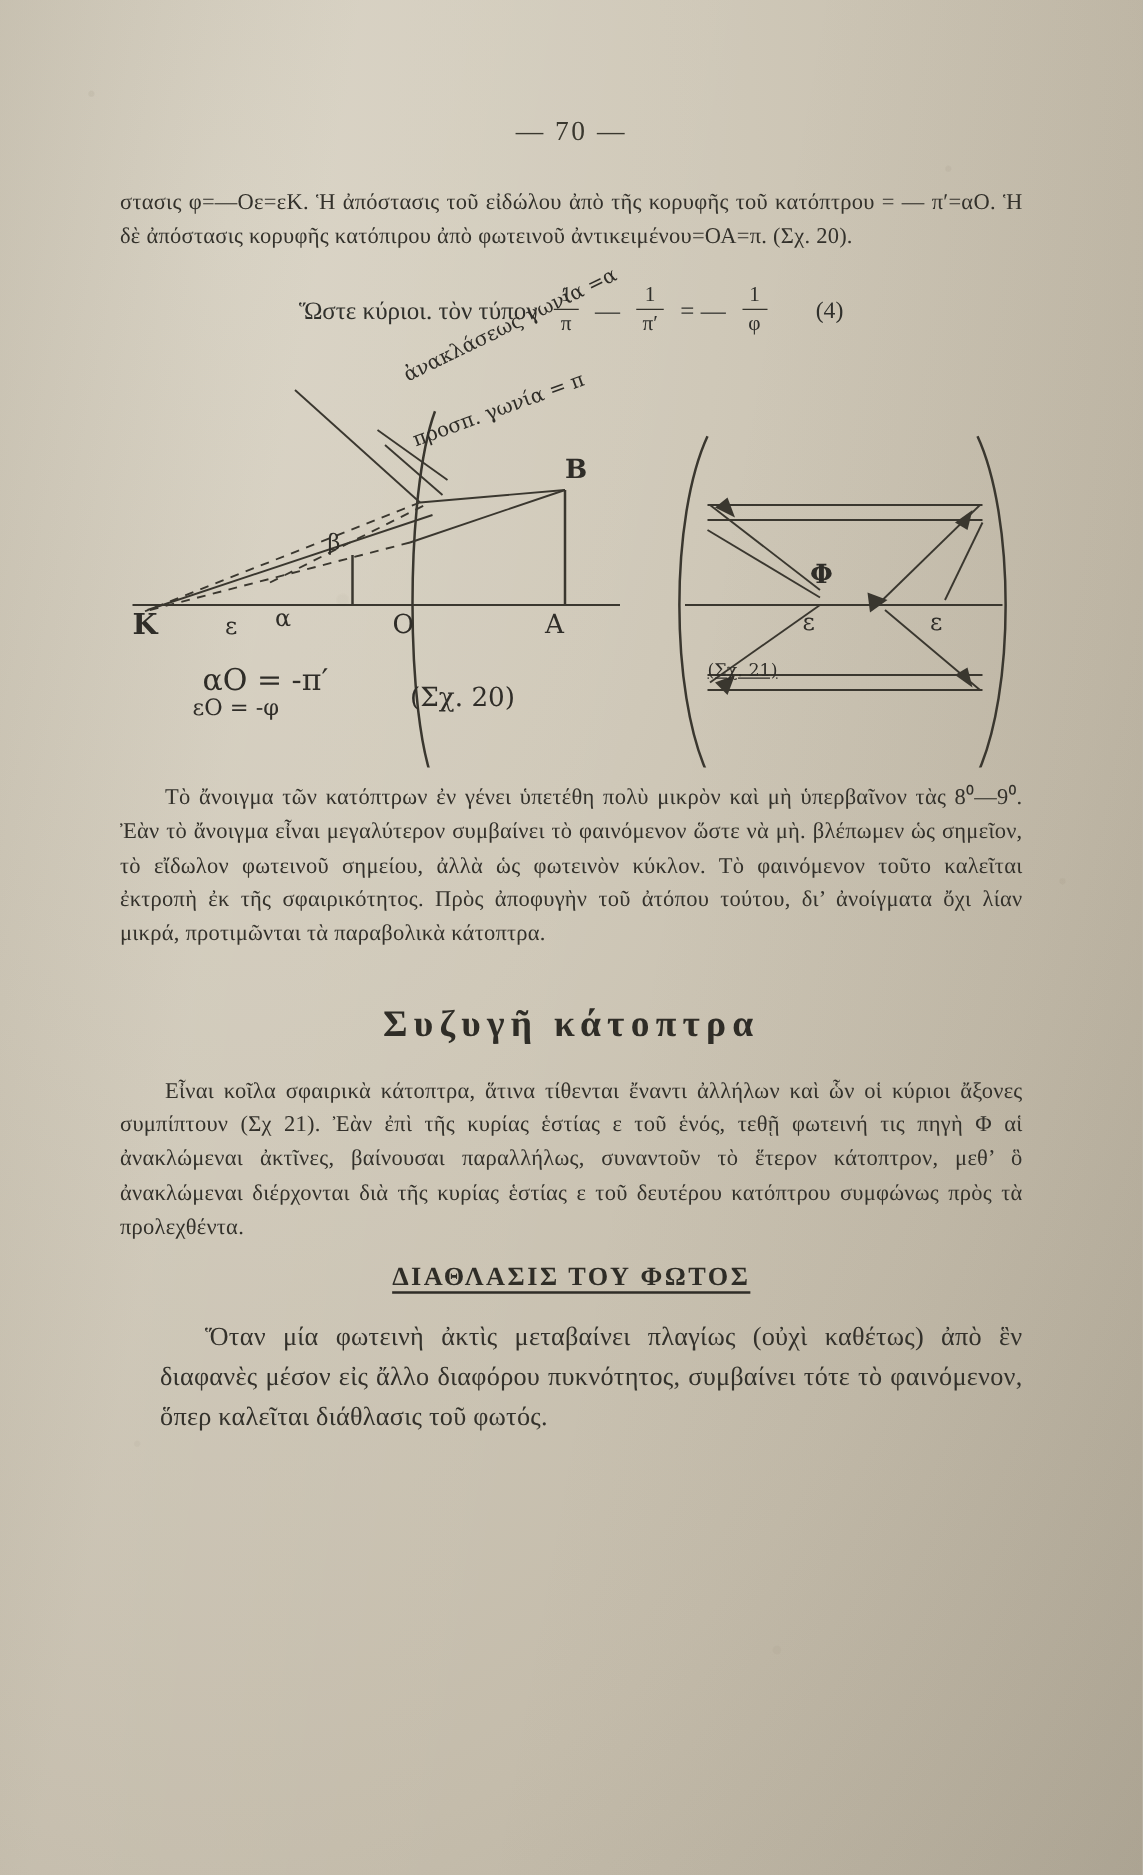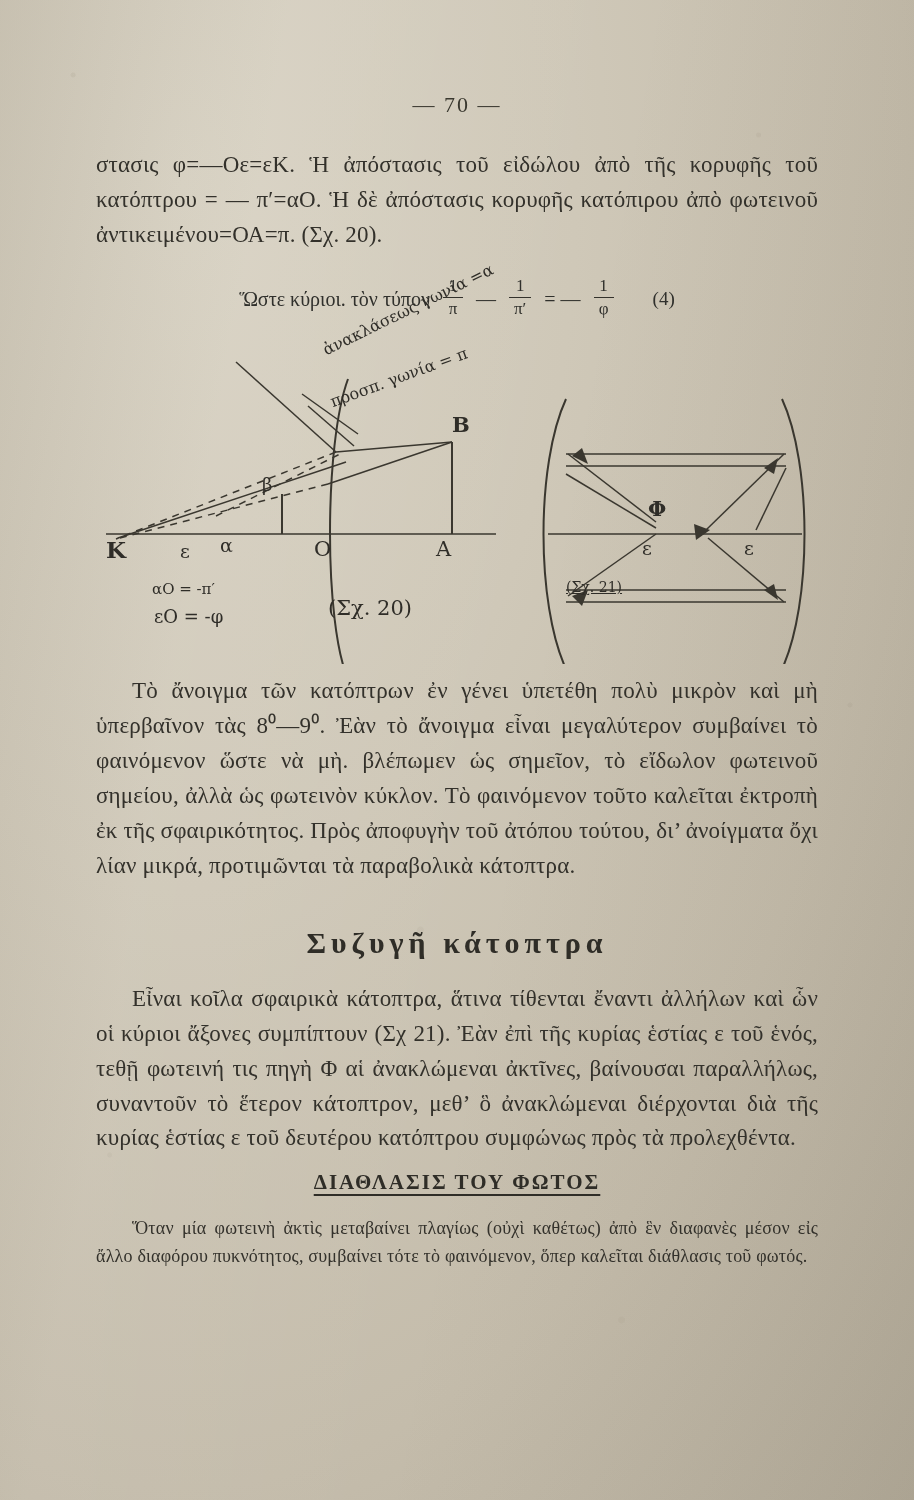--- a/index.html
+++ b/index.html
@@ -50,21 +50,21 @@
   }
   .pagenum {
     text-align: center;
     font-size: 22px;
     letter-spacing: 2px;
     padding-top: 92px;
     color: #3a382f;
   }
   p {
     margin: 0;
-    font-size: 23px;
+    font-size: 18px;
     line-height: 1.52;
     text-align: justify;
     color: #33312b;
     letter-spacing: .2px;
   }
   .para1 {
     margin-top: 30px;
   }
   .formula-line {
     margin-top: 26px;
@@ -129,21 +129,21 @@
   h3.section2 {
     text-align: center;
     font-size: 21px;
     font-weight: bold;
     letter-spacing: 2px;
     margin: 14px 0 4px 0;
     color: #2f2d27;
     text-decoration: underline;
     text-underline-offset: 5px;
   }
-  .para5 { margin-top: 20px; font-size: 18px; }
+  .para5 { margin-top: 20px; font-size: 21px; margin-left: 32px; }
   .tight { text-align: justify; }
 </style>
 </head>
 <body>
 
 <div id="page">
   <div class="content">
 
     <div class="pagenum">— 70 —</div>
 
@@ -230,21 +230,21 @@
 
       <div class="figlabel" style="left:232px; top:6px; font-size:16px; transform:rotate(-26deg); transform-origin:left bottom;">ἀνακλάσεως γωνία =α</div>
       <div class="figlabel" style="left:238px; top:58px; font-size:16px; transform:rotate(-20deg); transform-origin:left bottom;">προσπ. γωνία = π</div>
       <div class="figlabel" style="left:356px; top:78px; font-size:21px; font-weight:bold;">Β</div>
       <div class="figlabel" style="left:166px; top:140px; font-size:18px;">β</div>
       <div class="figlabel" style="left:10px; top:202px; font-size:23px; font-weight:bold;">Κ</div>
       <div class="figlabel" style="left:84px; top:206px; font-size:19px;">ε</div>
       <div class="figlabel" style="left:124px; top:200px; font-size:19px;">α</div>
       <div class="figlabel" style="left:218px; top:203px; font-size:21px;">Ο</div>
       <div class="figlabel" style="left:340px; top:203px; font-size:21px;">Α</div>
-      <div class="figlabel" style="left:56px; top:246px; font-size:15px;">αΟ = -π′</div>
+      <div class="figlabel" style="left:66px; top:246px; font-size:24px;">αΟ = -π′</div>
       <div class="figlabel" style="left:58px; top:272px; font-size:18px;">εΟ = -φ</div>
       <div class="figlabel" style="left:196px; top:262px; font-size:21px;margin-left:36px;">(Σχ. 20)</div>
       <div class="figlabel" style="left:470px; top:245px; font-size:14px;text-decoration:underline;">(Σχ. 21)</div>
       <div class="figlabel" style="left:552px; top:162px; font-size:21px; font-weight:bold;">Φ</div>
       <div class="figlabel" style="left:546px; top:203px; font-size:19px;">ε</div>
       <div class="figlabel" style="left:648px; top:203px; font-size:19px;">ε</div>
     </div>
 
     <p class="para3"><span class="indent"></span><span>Τὸ ἄνοιγμα τῶν κατόπτρων ἐν γένει ὑπετέθη πολὺ μικρὸν καὶ μὴ ὑπερβαῖνον τὰς 8⁰—9⁰. Ἐὰν τὸ ἄνοιγμα εἶναι μεγαλύτερον συμβαίνει τὸ φαινόμενον ὥστε νὰ μὴ. βλέπωμεν ὡς σημεῖον, τὸ εἴδωλον φωτεινοῦ σημείου, ἀλλὰ ὡς φωτεινὸν κύκλον. Τὸ φαινόμενον τοῦτο καλεῖται ἐκτροπὴ ἐκ τῆς σφαιρικότητος. Πρὸς ἀποφυγὴν τοῦ ἀτόπου τούτου, δι’ ἀνοίγματα ὄχι λίαν μικρά, προτιμῶνται τὰ παραβολικὰ κάτοπτρα.</span></p>
 

